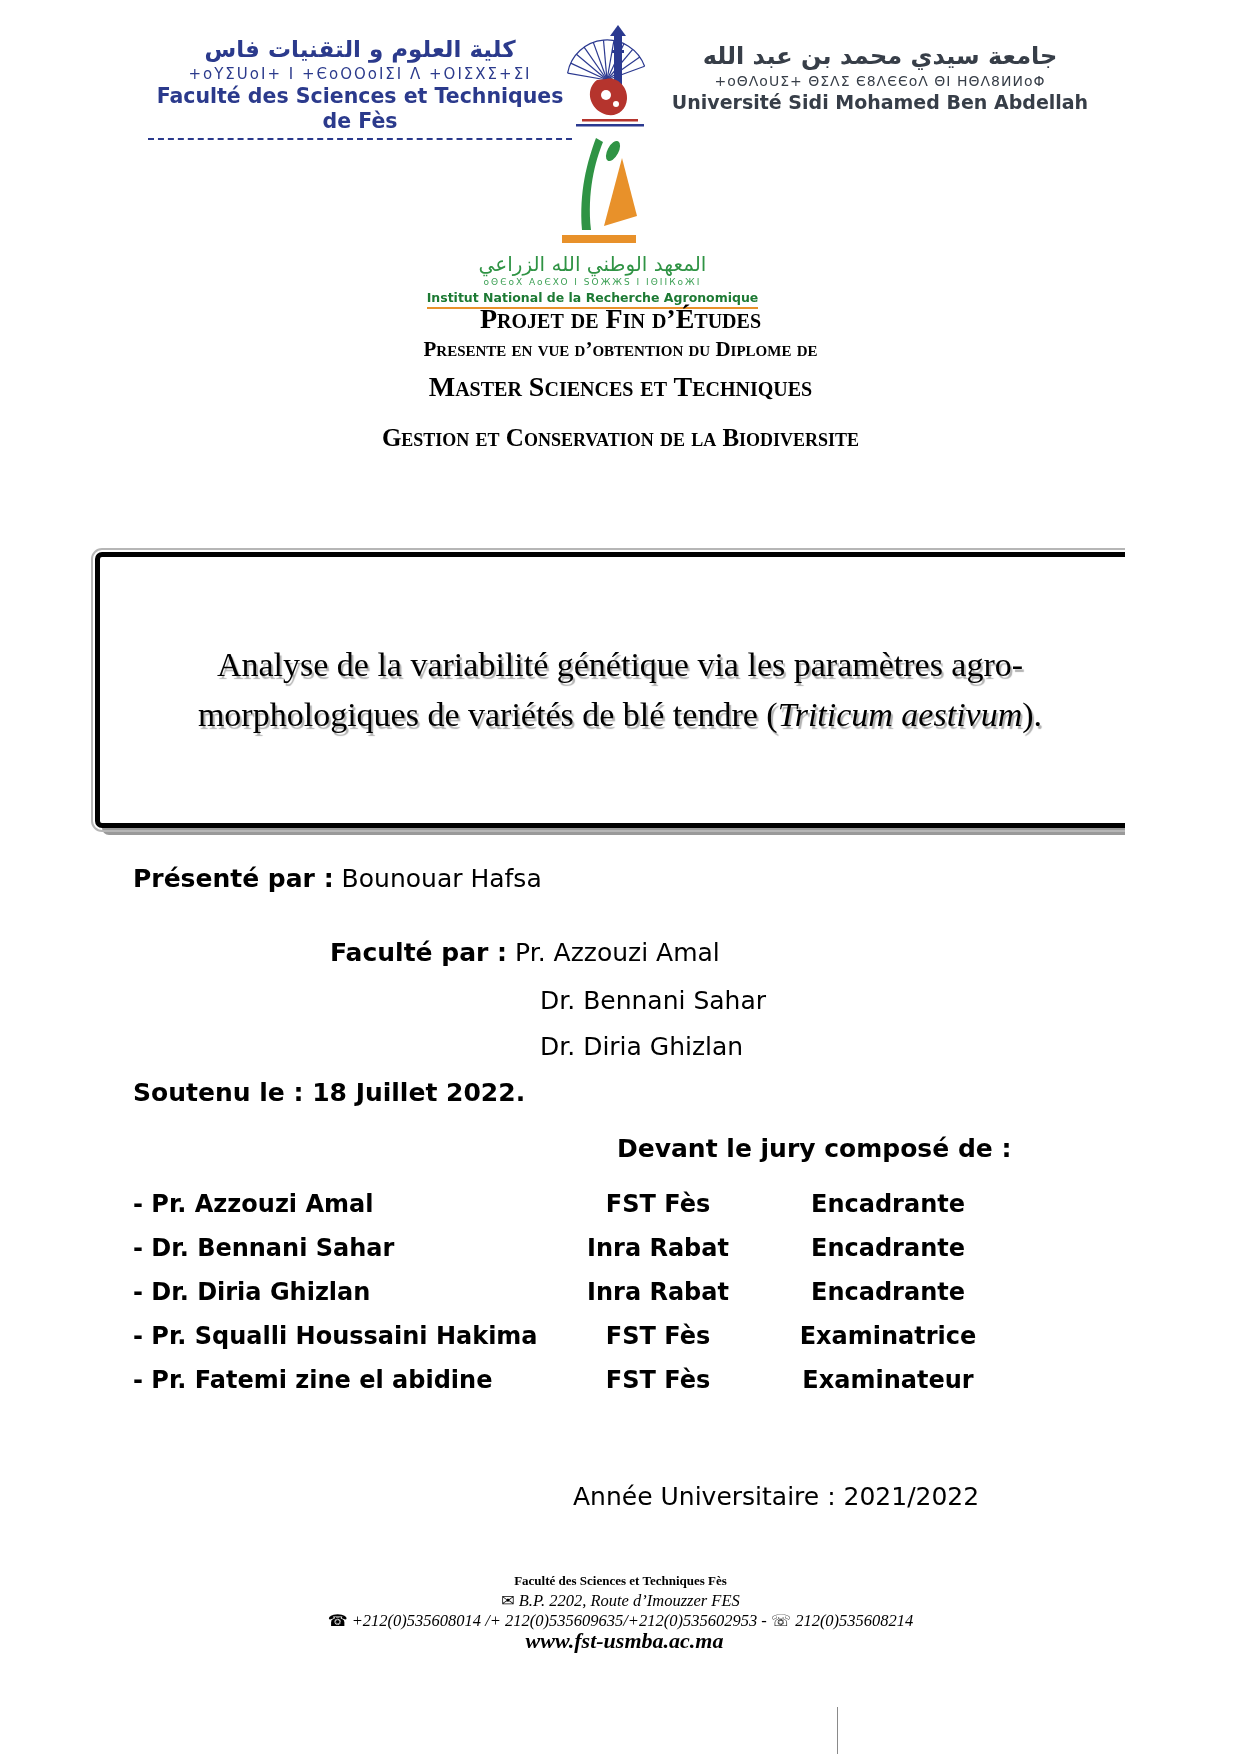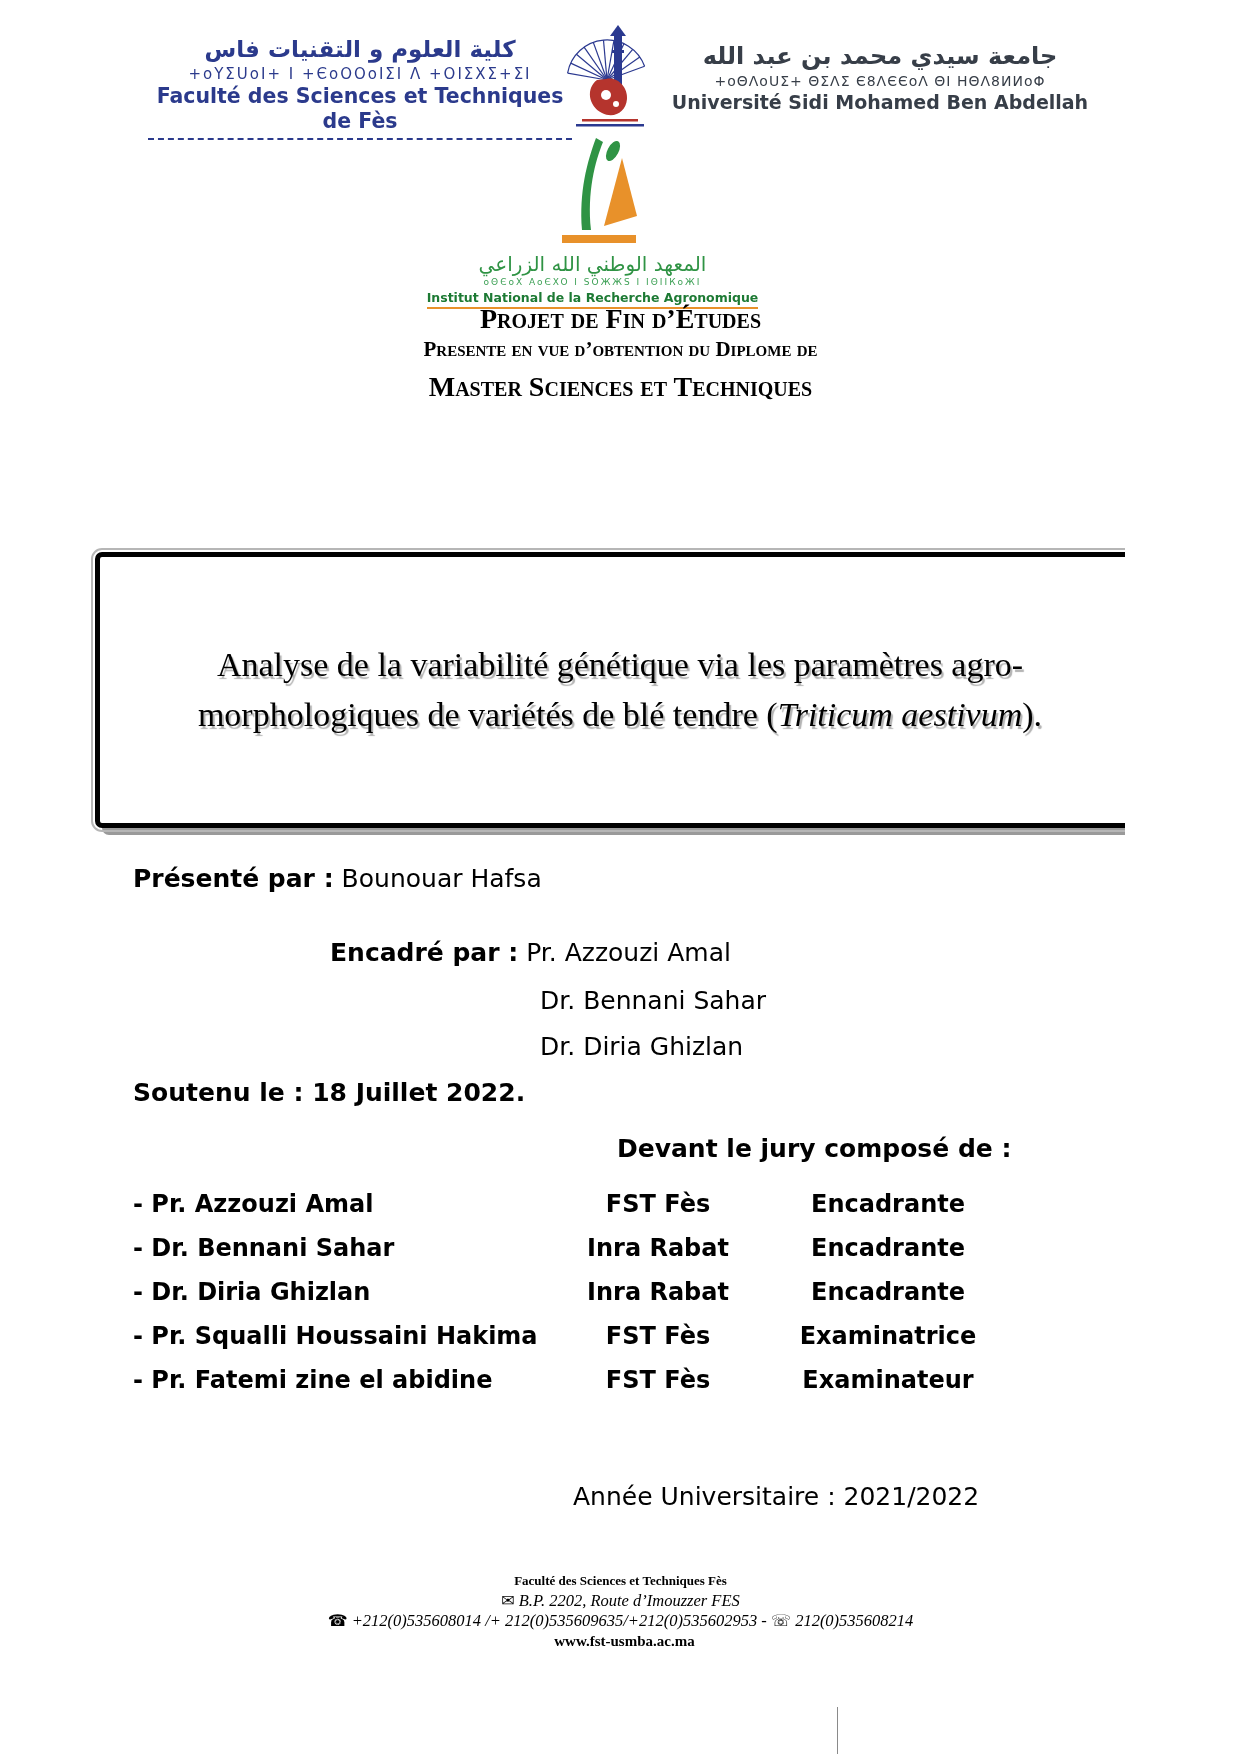--- a/index.html
+++ b/index.html
@@ -67,21 +67,21 @@
   .jury .row .inst, .jury .row .role { text-align:center; white-space:nowrap; }
 
   .annee { left:573px; top:1482px; font-size:25px; }
 
   
   .footer { position:absolute; left:0; top:1570px; width:1241px; text-align:center;
             font-family:"Liberation Serif", serif; }
   .footer .f1 { font-size:13px; font-weight:bold; line-height:21px; }
   .footer .f2 { font-size:16.5px; font-style:italic; line-height:20px; }
   .footer .f3 { font-size:16.5px; font-style:italic; line-height:20px; }
-  .footer .f4 { font-size:15px; font-weight:bold; line-height:20px;margin-left:8px; }
+  .footer .f4 { font-size:22px; font-style:italic; font-weight:bold; line-height:20px;margin-left:8px; }
   .footer .ico { font-style:normal; font-size:16px; }
 
   .vline { position:absolute; left:837px; top:1707px; width:1px; height:47px; background:#8a8a8a; }
 </style>
 </head>
 <body>
 
 <div class="page">
 
   <div class="hdr-left">
@@ -134,34 +134,35 @@
       <rect x="44" y="99" width="74" height="8" fill="#e8912a"></rect>
     </svg>
     <div class="ar">المعهد الوطني الله الزراعي</div>
     <div class="tif">oΘЄoX AoЄXO I SOЖЖS I IΘIIКoЖI</div>
     <div><span class="fr">Institut National de la Recherche Agronomique</span></div>
   </div>
 
   <div class="heading h1">Projet de Fin d’Études</div>
   <div class="heading h2">Presente en vue d’obtention du Diplome de</div>
   <div class="heading h3">Master Sciences et Techniques</div>
+  <div class="heading h4">Gestion et Conservation de la Biodiversite</div>
 
   <div class="title-box">
     <div class="title-text">
       <span>Analyse de la variabilité génétique via les paramètres agro-morphologiques de variétés de blé tendre (</span><span class="it">Triticum aestivum</span><span>).</span>
     </div>
   </div>
 
   <div class="abs hand presented">
     <span class="b">Présenté par :</span>
     <span>Bounouar Hafsa</span>
   </div>
 
   <div class="abs hand encadre">
-    <span class="b">Encadré par :</span>
+    <span class="b">Faculté par :</span>
     <span>Pr. Azzouzi Amal</span>
   </div>
   <div class="abs hand sup2">Dr. Bennani Sahar</div>
   <div class="abs hand sup3">Dr. Diria Ghizlan</div>
 
   <div class="abs hand soutenu">
     <span>Soutenu le :</span>
     <span>18 Juillet 2022.</span>
   </div>
 

